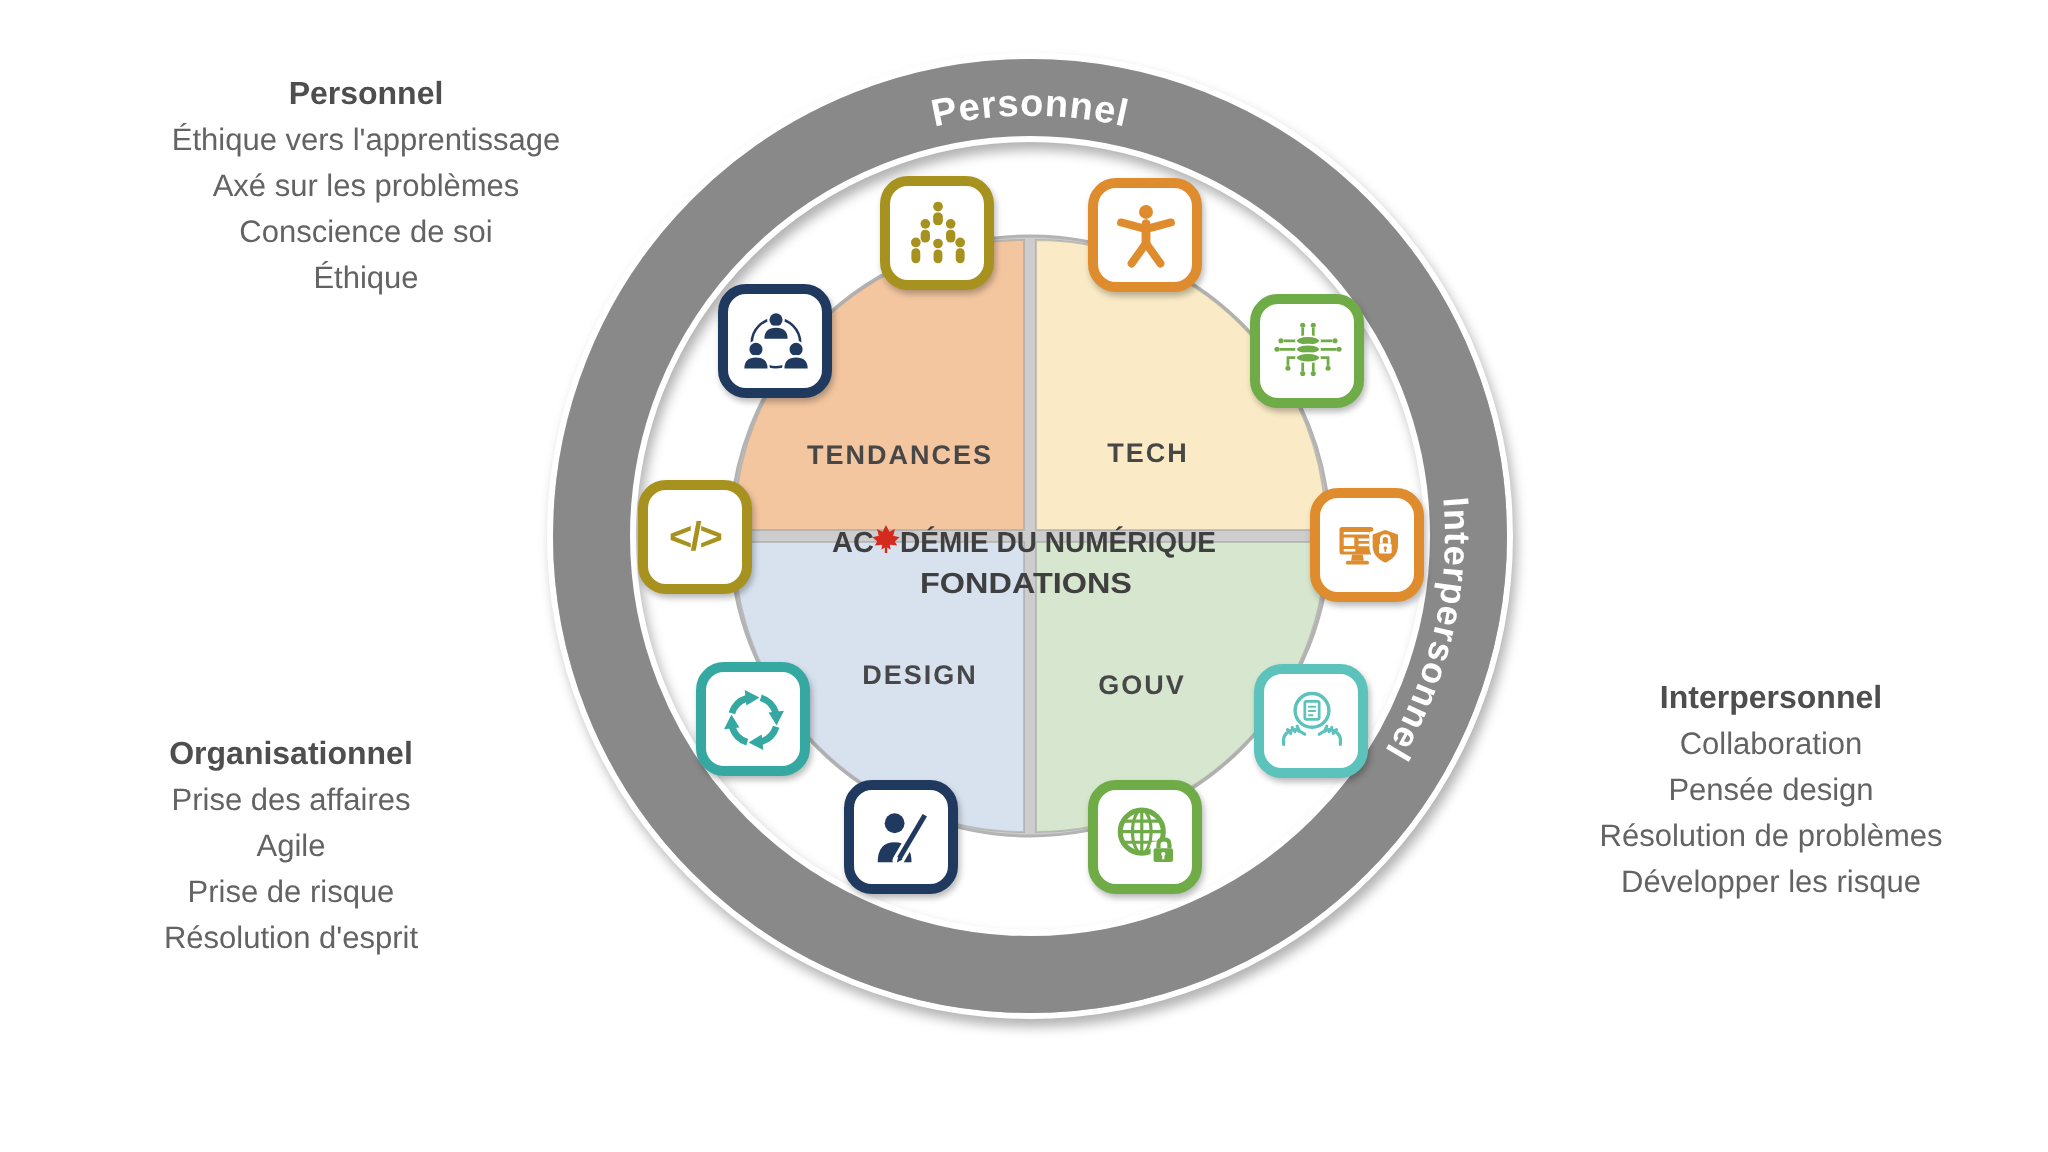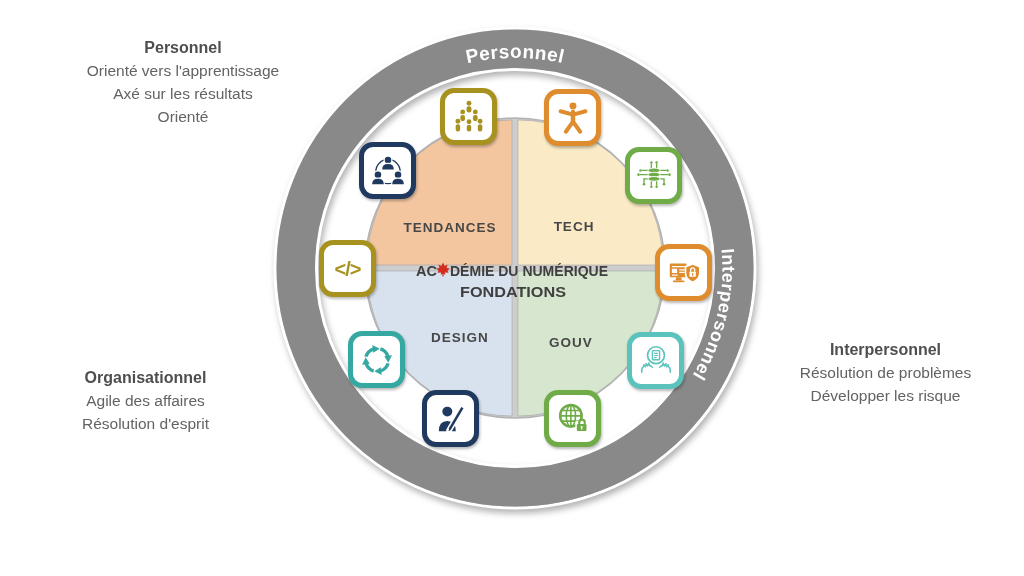--- a/index.html
+++ b/index.html
@@ -205,30 +205,35 @@
       <rect x="20.2" y="19.6" width="11.6" height="10" rx="1.6" fill="#ffffff"></rect>
       <path d="M23.9,22.8 v-1.7 q0,-2.5 2.6,-2.5 q2.6,0 2.6,2.5 v1.7" stroke="#6FAC47" stroke-width="2" fill="none"></path>
       <rect x="21.6" y="22.8" width="9.2" height="6.6" rx="1" fill="#6FAC47"></rect>
       <circle cx="26.2" cy="25.6" r="1" fill="#ffffff"></circle>
       <rect x="25.7" y="25.9" width="1" height="2.2" fill="#ffffff"></rect>
     </svg>
   </div>
 
   <div class="panel" style="left:38px;top:36px;width:290px">
     <div class="panel-title">Personnel</div>
-    <div class="panel-item">Orienté vers l'apprentissage</div>
-    <div class="panel-item">Axé sur les résultats</div>
-    <div class="panel-item">Orienté</div>
+    <div class="panel-item">Éthique vers l'apprentissage</div>
+    <div class="panel-item">Axé sur les problèmes</div>
+    <div class="panel-item">Conscience de soi</div>
+    <div class="panel-item">Éthique</div>
   </div>
 
   <div class="panel" style="left:28px;top:366px;width:235px">
     <div class="panel-title">Organisationnel</div>
-    <div class="panel-item">Agile des affaires</div>
+    <div class="panel-item">Prise des affaires</div>
+    <div class="panel-item">Agile</div>
+    <div class="panel-item">Prise de risque</div>
     <div class="panel-item">Résolution d'esprit</div>
   </div>
 
   <div class="panel" style="left:768px;top:338px;width:235px">
     <div class="panel-title">Interpersonnel</div>
+    <div class="panel-item">Collaboration</div>
+    <div class="panel-item">Pensée design</div>
     <div class="panel-item">Résolution de problèmes</div>
     <div class="panel-item">Développer les risque</div>
   </div>
 
 </div>
 
 </body></html>

